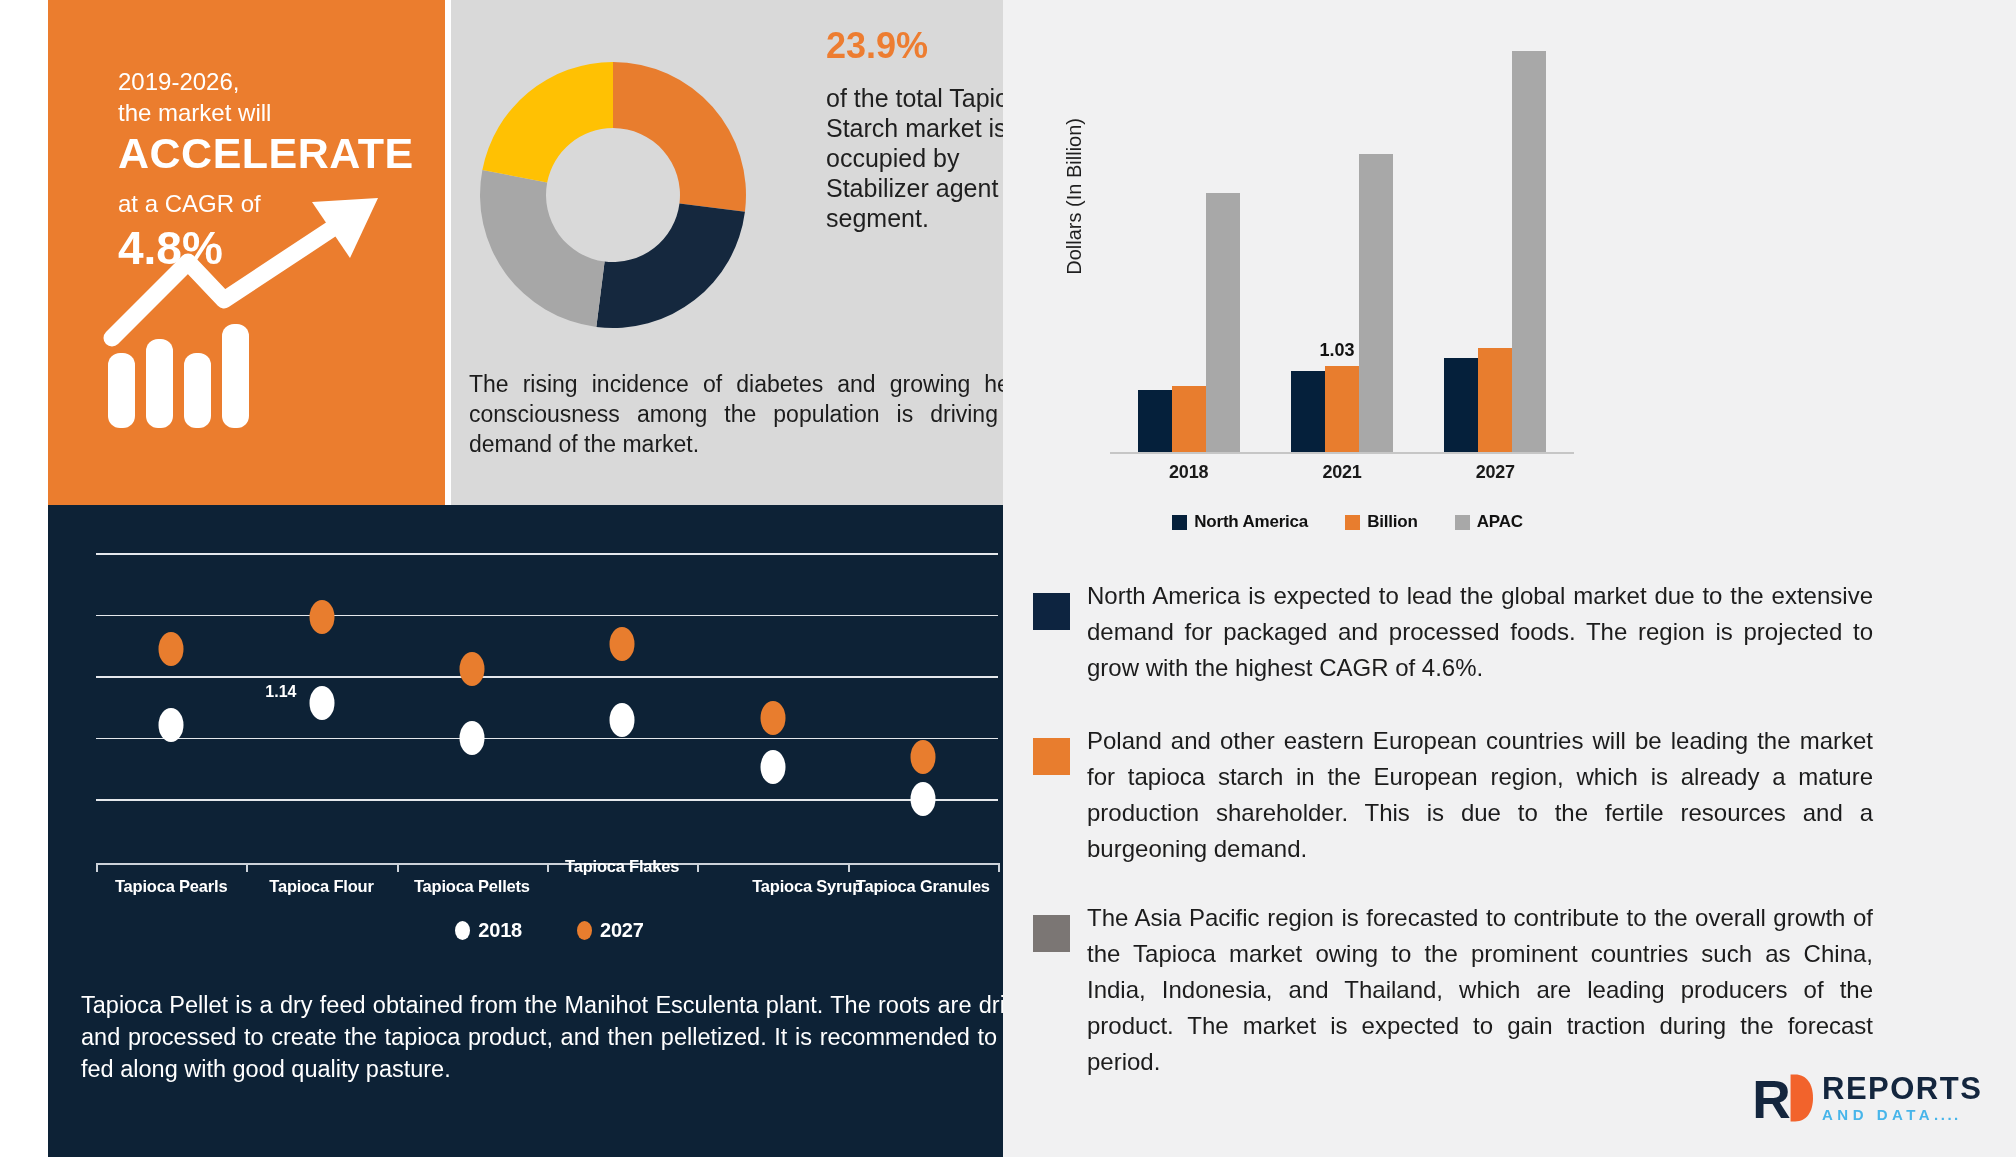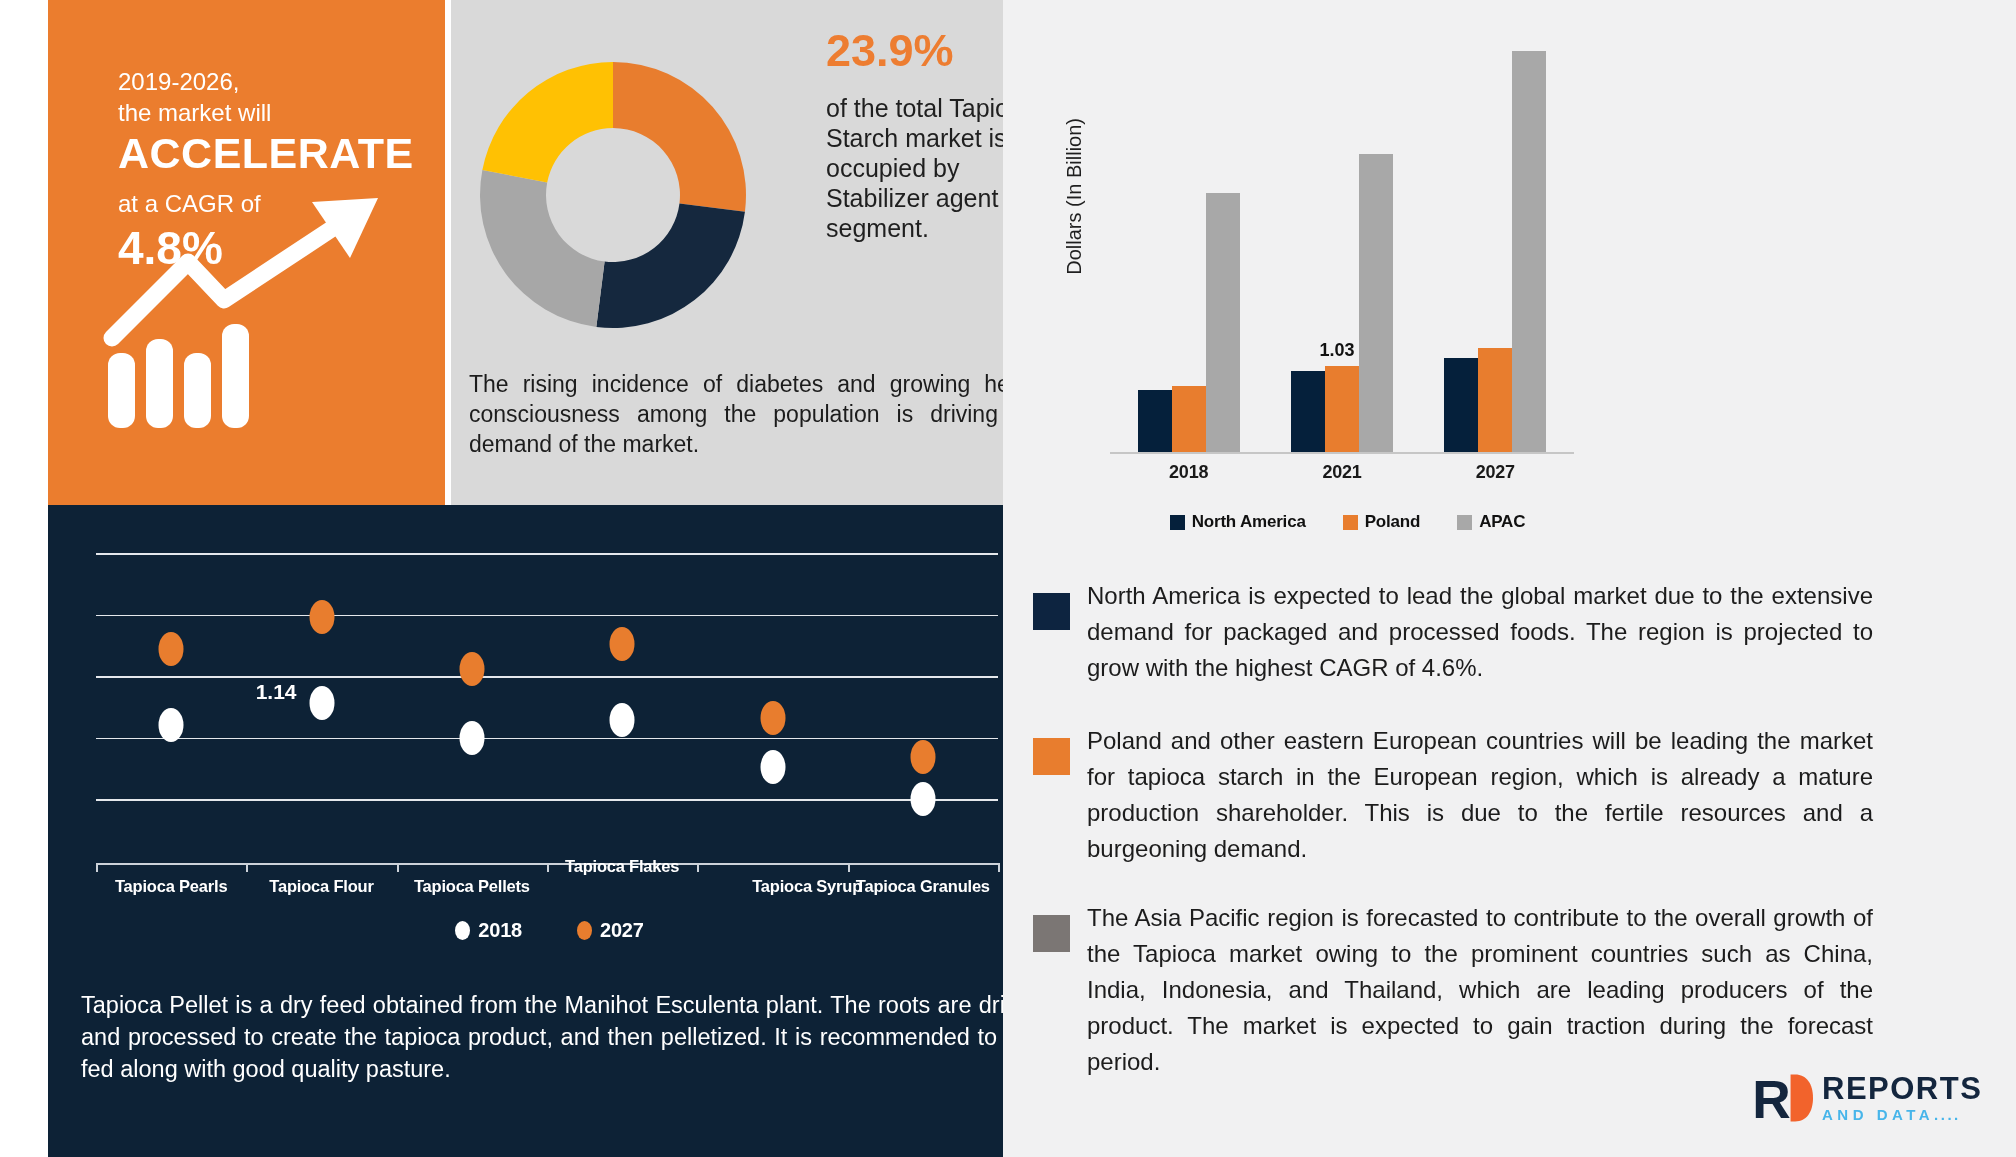--- a/index.html
+++ b/index.html
@@ -18,34 +18,34 @@
   .cagr-text{position:absolute;left:70px;top:66px;color:#fff;}
   .cagr-small{font-size:24px;line-height:31px;font-weight:400;}
   .cagr-big{font-size:43px;line-height:50px;font-weight:bold;letter-spacing:.5px;}
   .cagr-of{font-size:24px;line-height:31px;margin-top:10px;}
   .cagr-rate{font-size:46px;line-height:50px;font-weight:bold;margin-top:4px;}
   .growth-icon{position:absolute;left:52px;top:196px;}
 
   
   .donut-wrap{position:absolute;left:27px;top:60px;width:270px;height:270px;}
   .stat{position:absolute;left:375px;top:25px;width:228px;}
-  .stat-value{font-size:45px;font-weight:600;color:#ED7D31;margin-bottom:16px;}
+  .stat-value{font-size:36px;font-weight:600;color:#ED7D31;margin-bottom:16px;}
   .stat-text{font-size:25px;line-height:30px;color:#1f1f1f;}
   .gray-para{position:absolute;left:18px;top:369px;width:578px;margin:0;
              font-size:23px;line-height:30px;text-align:justify;color:#1c1c1c;}
 
   
   .dp-layer{position:absolute;inset:0;}
   .dp-grid{position:absolute;background:#e4e8ec;height:1.5px;}
   .dp-axis{position:absolute;background:#ccd2d9;height:2px;}
   .dp-tick{position:absolute;background:#ccd2d9;width:2px;height:9px;}
   .dp-cat{position:absolute;text-align:center;color:#fff;font-weight:bold;
           font-size:16.5px;letter-spacing:-.2px;}
   .dp-dot{position:absolute;width:25px;height:34px;border-radius:50%;transform:translate(-50%,-50%);}
-  .dp-value-label{position:absolute;color:#fff;font-weight:bold;font-size:21px;
+  .dp-value-label{position:absolute;color:#fff;font-weight:bold;font-size:16px;
                   text-align:right;line-height:28px;}
   .dp-legend{position:absolute;left:0;top:414px;width:100%;display:flex;justify-content:center;gap:55px;}
   .dp-legend-item{display:flex;align-items:center;gap:8px;}
   .dp-legend-dot{width:15px;height:19px;border-radius:50%;}
   .dp-legend-label{color:#fff;font-weight:bold;font-size:20px;letter-spacing:-.2px;}
   .navy-note{position:absolute;left:33px;top:484px;width:950px;margin:0;color:#fff;
              font-size:23.5px;line-height:32px;text-align:justify;}
 
   
   .panel-right{position:absolute;left:1003px;top:0;width:1013px;height:1157px;background:#F1F1F2;}
@@ -189,21 +189,21 @@
         <div class="bar" style="left: 509.3px; top: 51px; width: 34px; height: 401px; background: rgb(168, 168, 168);"></div>
         <div class="bar-cat-label" style="left: 432.3px; top: 462px; width: 120px;">2027</div>
         <div class="bar-value-label" style="left: 334px; top: 340px; transform: translateX(-50%);">1.03</div>
         <div class="bar-legend" style="left: 109px; top: 512px; width: 460px;">
           <div class="legend-item">
             <div class="legend-swatch" style="background: rgb(5, 32, 59);"></div>
             <div class="legend-label">North America</div>
           </div>
           <div class="legend-item">
             <div class="legend-swatch" style="background: rgb(232, 125, 46);"></div>
-            <div class="legend-label">Poland</div>
+            <div class="legend-label">Billion</div>
           </div>
           <div class="legend-item">
             <div class="legend-swatch" style="background: rgb(168, 168, 168);"></div>
             <div class="legend-label">APAC</div>
           </div>
         </div>
       </div>
     <div id="bullets">
         <div class="bullet-row" style="top: 578px;">
           <div class="bullet-square" style="background: rgb(13, 36, 64);"></div>

